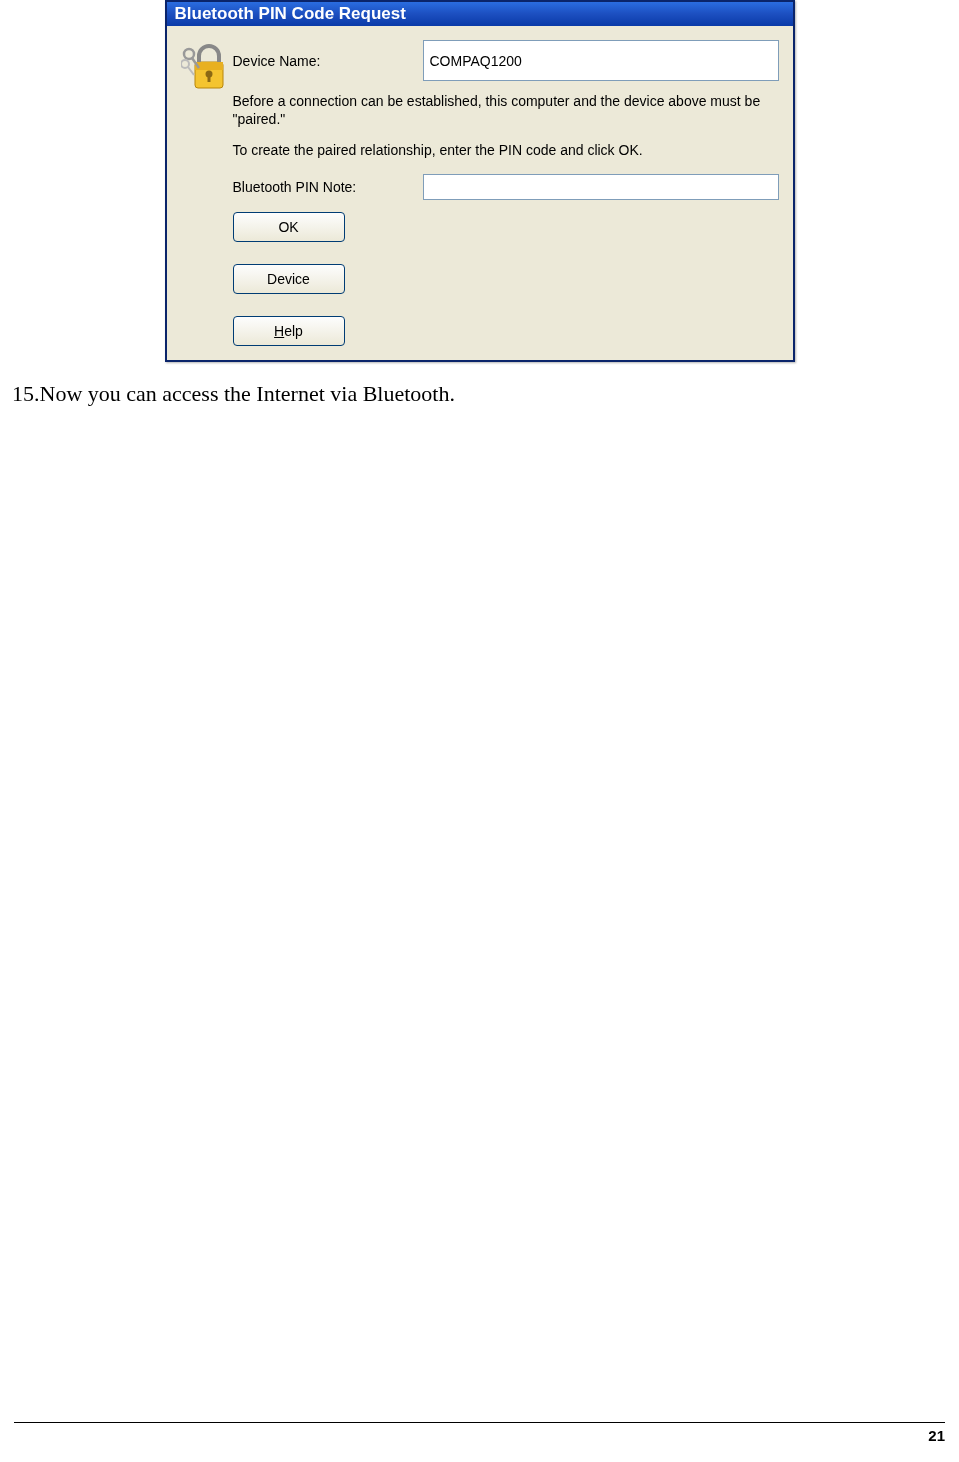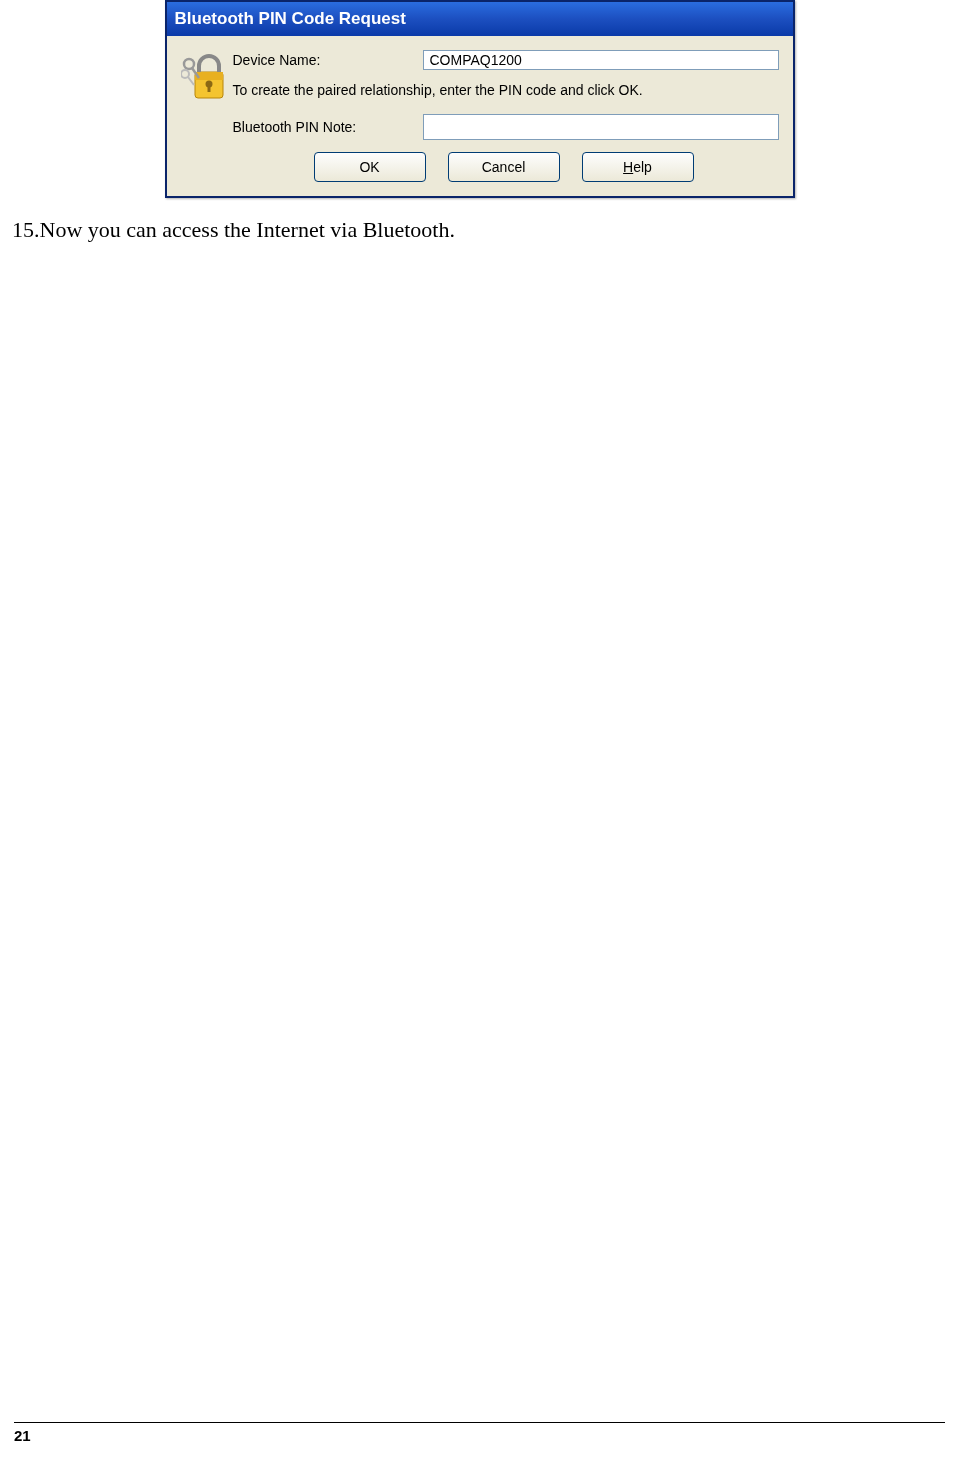--- a/index.html
+++ b/index.html
@@ -20,21 +20,21 @@
       padding-top: 0;
     }
     .dialog {
       width: 630px;
       border: 2px solid #0a246a;
       background: #ece9d8;
       box-shadow: 1px 1px 2px rgba(0,0,0,0.3);
     }
     .titlebar {
       background: linear-gradient(to bottom, #2a6de0 0%, #1c4fc0 50%, #0a3aa8 100%);
-      height: 34px;
+      height: 24px;
       display: flex;
       align-items: center;
       padding: 0 8px;
       color: #fff;
       font-family: "Tahoma", sans-serif;
       font-weight: bold;
       font-size: 17px;
     }
     .dialog-body {
       display: flex;
@@ -58,21 +58,21 @@
       display: flex;
       align-items: center;
       margin-bottom: 12px;
     }
     .label-col {
       width: 190px;
       flex: 0 0 190px;
     }
     .readonly-field {
       flex: 1;
-      height: 20px;
+      height: 41px;
       background: #fff;
       border: 1px solid #7f9db9;
       padding: 2px 6px;
       font-family: "Tahoma", sans-serif;
       font-size: 14px;
       display: flex;
       align-items: center;
     }
     .input-field {
       flex: 1;
@@ -82,24 +82,25 @@
       padding: 2px 6px;
       font-family: "Tahoma", sans-serif;
       font-size: 14px;
     }
     .para {
       margin-bottom: 14px;
       line-height: 1.25;
     }
     .button-row {
       display: flex;
-      justify-content: center;
+      justify-content: space-between;
       gap: 22px;
       margin-top: 10px;
       padding-right: 4px;
+      flex-direction: column;
     }
     .xp-button {
       width: 112px;
       height: 30px;
       background: linear-gradient(to bottom, #fdfdfd 0%, #ece9d8 100%);
       border: 1px solid #003c74;
       border-radius: 4px;
       font-family: "Tahoma", sans-serif;
       font-size: 14px;
       cursor: pointer;
@@ -122,21 +123,21 @@
     }
     .body-text .note-text {
       font-style: italic;
     }
     .page-footer {
       position: absolute;
       bottom: 18px;
       left: 14px;
       right: 14px;
       border-top: 1.5px solid #000;
-      text-align: left;
+      text-align: right;
       padding-top: 4px;
       font-family: Arial, sans-serif;
       font-size: 15px;
       font-weight: bold;
       margin-top: 12px;
     }
   </style>
 </head>
 <body>
 
@@ -160,31 +161,32 @@
               <circle cx="4" cy="22" r="4" fill="none" stroke="#bbb" stroke-width="2"></circle>
               <line x1="7" y1="25" x2="13" y2="33" stroke="#bbb" stroke-width="2"></line>
             </svg>
           </span>
         </div>
         <div class="content-col">
           <div class="row">
             <div class="label-col">Device Name:</div>
             <div class="readonly-field">COMPAQ1200</div>
           </div>
+          <div class="para">Before a connection can be established, this computer and the device above must be "paired."</div>
           <div class="para">To create the paired relationship, enter the PIN code and click OK.</div>
           <div class="row">
             <div class="label-col">Bluetooth PIN Note:</div>
             <input type="text" class="input-field" value="" style="">
           </div>
           <div class="button-row">
             <button class="xp-button">
               <span>OK</span>
             </button>
             <button class="xp-button">
-              <span>Cancel</span>
+              <span>Device</span>
             </button>
             <button class="xp-button">
               <span><span class="underline">H</span><span>elp</span></span>
             </button>
           </div>
         </div>
       </div>
     </div>
   </div>
 

